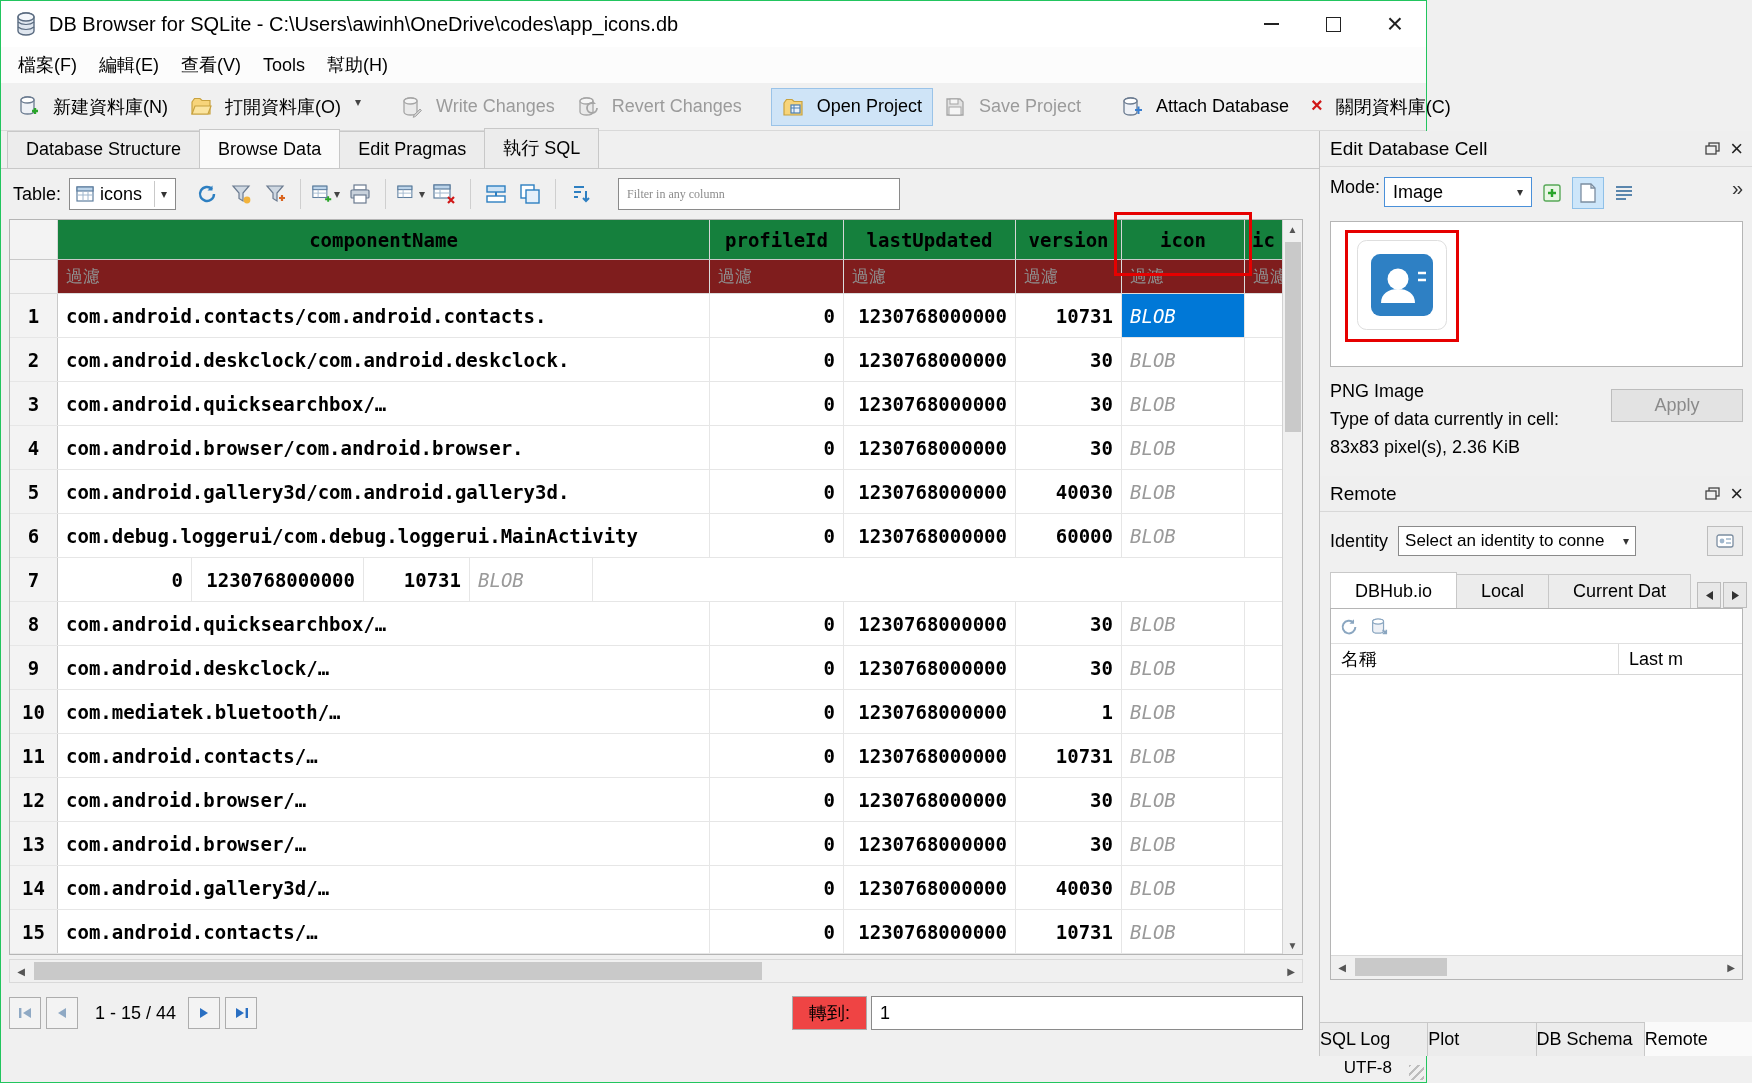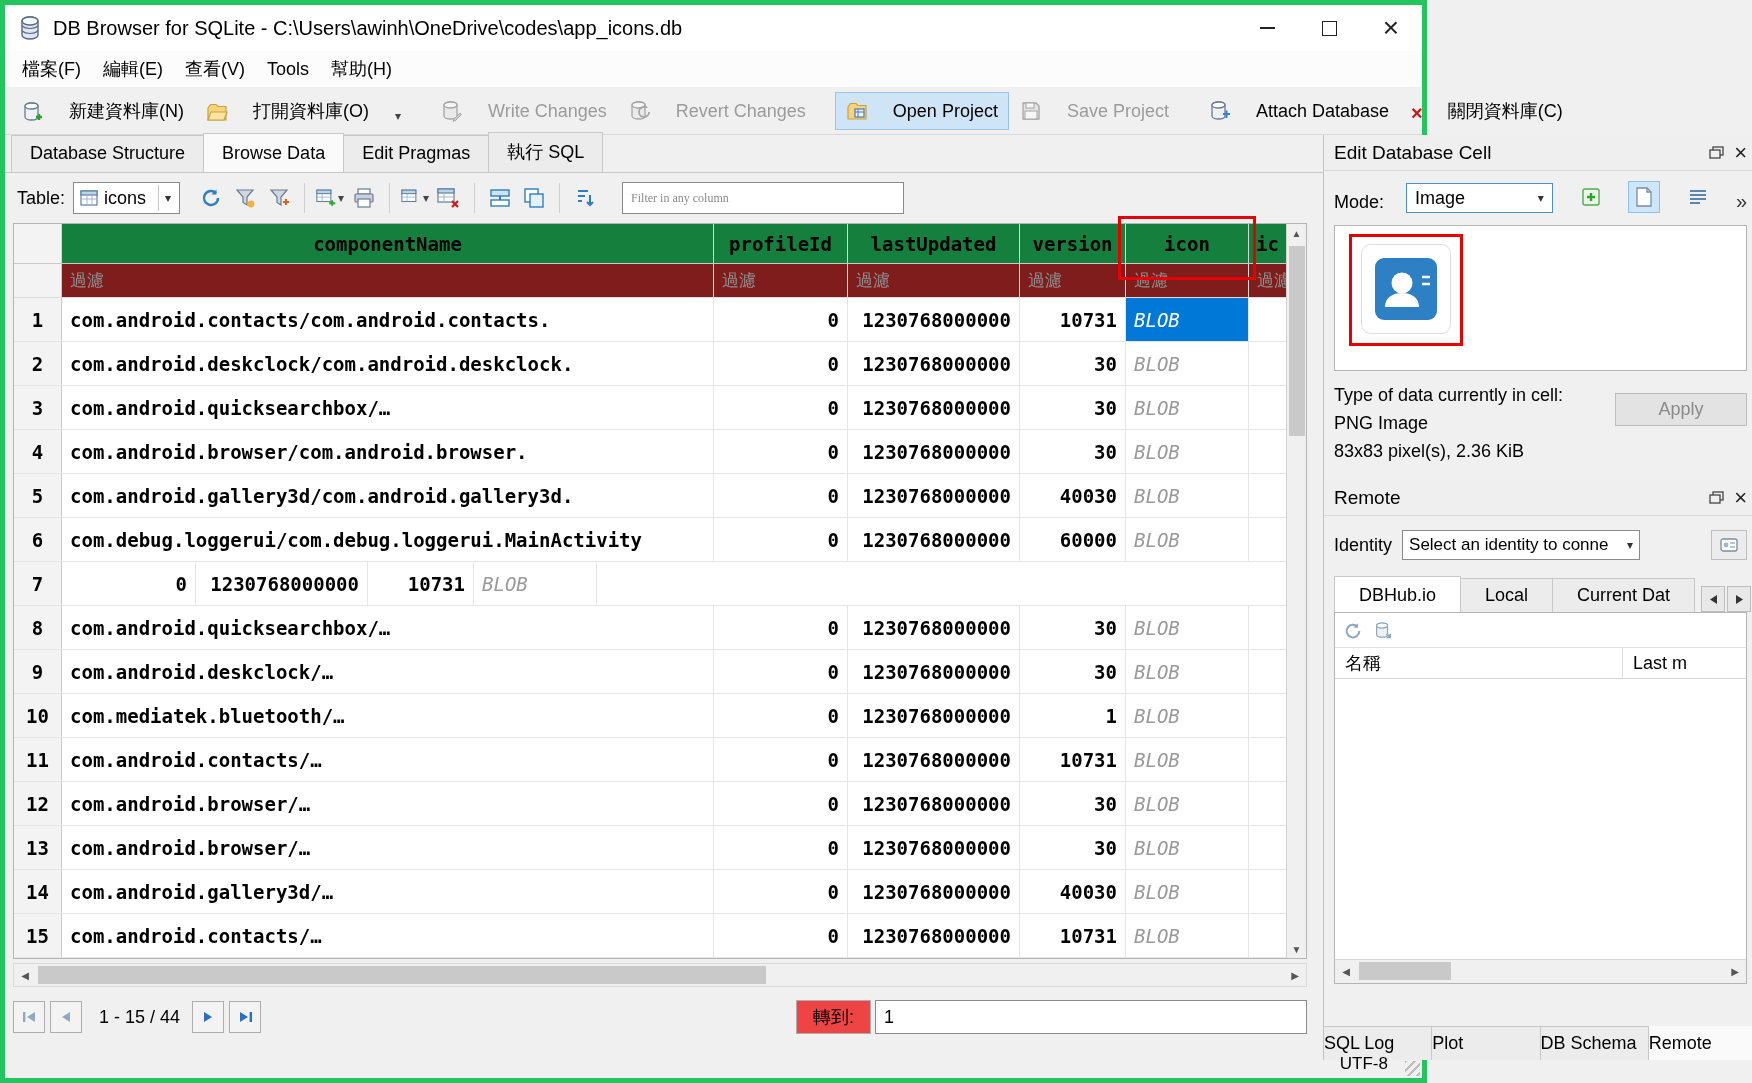--- a/index.html
+++ b/index.html
@@ -1,36 +1,36 @@
 <!DOCTYPE html>
 <html><head>
 <meta charset="utf-8">
 <style>
   * { margin:0; padding:0; box-sizing:border-box; }
   html,body { width:1752px; height:1083px; overflow:hidden; }
   body { font-family:"Liberation Sans","DejaVu Sans",sans-serif; background:#f0f0f0; color:#000; }
-  .window { position:relative; width:1427px; height:1083px; background:#f0f0f0; border:5px solid #22c55e; }
+  .window { position:relative; width:1427px; height:1083px; background:#f0f0f0; border:1px solid #22c55e; }
 
   
   .titlebar { position:absolute; top:0; left:0; right:0; height:46px; background:#fff; display:flex; align-items:center; padding-left:12px; }
   .app-icon { margin-right:10px; }
   .title-text { font-size:20px; }
   .win-controls { margin-left:auto; display:flex; height:100%; }
   .win-btn { width:62px; height:100%; display:flex; align-items:center; justify-content:center; }
   .glyph-min { width:15px; border-top:2px solid #222; }
   .glyph-max { width:15px; height:15px; border:1.6px solid #222; }
   .glyph-close { font-size:28px; line-height:1; color:#222; font-weight:400; }
 
   
   .menubar { position:absolute; top:46px; left:0; right:0; height:36px; background:#fcfcfc; display:flex; align-items:center; padding-left:6px; font-size:18px; }
   .menu-item { padding:5px 11px; }
 
   
   .toolbar { position:absolute; top:82px; left:0; right:0; height:48px; background:#f0f0f0; border-bottom:1px solid #d9d9d9; display:flex; align-items:center; padding:0 6px; font-size:18px; }
-  .tb-btn { display:flex; align-items:flex-end; gap:25px; padding:7px 10px; border:1px solid transparent; white-space:nowrap; }
+  .tb-btn { display:flex; align-items:flex-start; gap:13px; padding:7px 10px; border:1px solid transparent; white-space:nowrap; }
   .tb-btn.disabled { color:#9b9b9b; }
   .tb-btn.highlight { background:#cfe4f7; border-color:#9ac3e8; }
   .tb-sep { width:1px; height:34px; background:#cfcfcf; margin:0 9px; }
   .dd-arrow { font-size:12px; color:#444; margin-left:1px; }
 
   
   .maintabs { position:absolute; top:130px; left:0; width:1318px; height:38px; display:flex; align-items:flex-end; padding-left:6px; border-bottom:1px solid #c8c8c8; font-size:18px; }
   .maintab { padding:7px 18px 8px; background:#ececec; border:1px solid #c8c8c8; border-bottom:none; margin-right:-1px; }
   .maintab.active { background:#fafafa; padding-top:9px; position:relative; z-index:2; }
 
@@ -79,21 +79,21 @@
   .nav-btn { width:32px; height:32px; border:1px solid #adadad; background:#f3f3f3; display:flex; align-items:center; justify-content:center; margin-right:5px; }
   .range-text { margin:0 12px; }
   .goto-btn { margin-left:auto; height:34px; padding:4px 16px; border:1px solid #adadad; background:#ef4444; display:flex; align-items:center; margin-right:4px; }
   .goto-input { width:432px; height:34px; border:1px solid #8a8a8a; font-size:18px; padding:0 8px; background:#fff; }
 
   
   .rightpanel { position:absolute; top:130px; left:1318px; width:434px; height:925px; border-left:1px solid #c4c4c4; background:#f0f0f0; }
   .dock-header { height:36px; display:flex; align-items:center; padding:0 10px; font-size:19px; border-bottom:1px solid #d8d8d8; background:#efefef; }
   .dock-icons { margin-left:auto; display:flex; gap:10px; align-items:center; }
   .dock-x { font-size:22px; line-height:1; color:#222; }
-  .ec-row { display:flex; align-items:flex-end; padding:10px 10px 8px; gap:22px; font-size:18px; }
+  .ec-row { display:flex; align-items:flex-start; padding:10px 10px 8px; gap:4px; font-size:18px; }
   .mode-combo { display:flex; align-items:center; background:#fff; border:1px solid #4a90d9; height:30px; width:148px; padding-left:8px; }
   .mode-combo .cval { flex:1; }
   .mode-combo .carr { font-size:12px; padding:0 8px; color:#333; }
   .ec-ibtn { width:32px; height:32px; border:1px solid transparent; display:flex; align-items:center; justify-content:center; }
   .ec-ibtn.active { background:#cde6fa; border-color:#8fc0e8; }
   .chev { margin-left:auto; font-size:20px; color:#333; }
   .preview { position:relative; margin:4px 10px 0; height:146px; background:#fff; border:1px solid #b5b5b5; }
   .preview-redbox { position:absolute; left:14px; top:8px; width:114px; height:112px; border:3px solid #e60000; }
   .preview-img { position:absolute; left:25px; top:17px; }
   .ec-info { position:relative; padding:14px 10px 0; font-size:18px; }
@@ -607,22 +607,22 @@
         <svg width="92" height="92" viewBox="0 0 92 92">
             <rect x="1.5" y="1.5" width="89" height="89" rx="9" fill="#ffffff" stroke="#dedede"></rect>
             <rect x="15" y="15" width="62" height="62" rx="9" fill="#2e80c4"></rect>
             <circle cx="42" cy="40" r="10.5" fill="#ffffff"></circle>
             <path d="M25 64c0-9.5 7.6-14 17-14s17 4.5 17 14z" fill="#ffffff"></path>
             <path d="M62 34h8M62 41h8" stroke="#ffffff" stroke-width="2.4"></path>
           </svg>
       </span>
     </div>
     <div class="ec-info">
+      <div>PNG Image</div>
       <div>Type of data currently in cell:</div>
-      <div>PNG Image</div>
       <div>83x83 pixel(s), 2.36 KiB</div>
       <div class="apply-btn">Apply</div>
     </div>
 
     <div class="remote-sec">
       <div class="dock-header">
         <span>Remote</span>
         <span class="dock-icons">
           <span>
               <svg width="15" height="13" viewBox="0 0 15 13">

